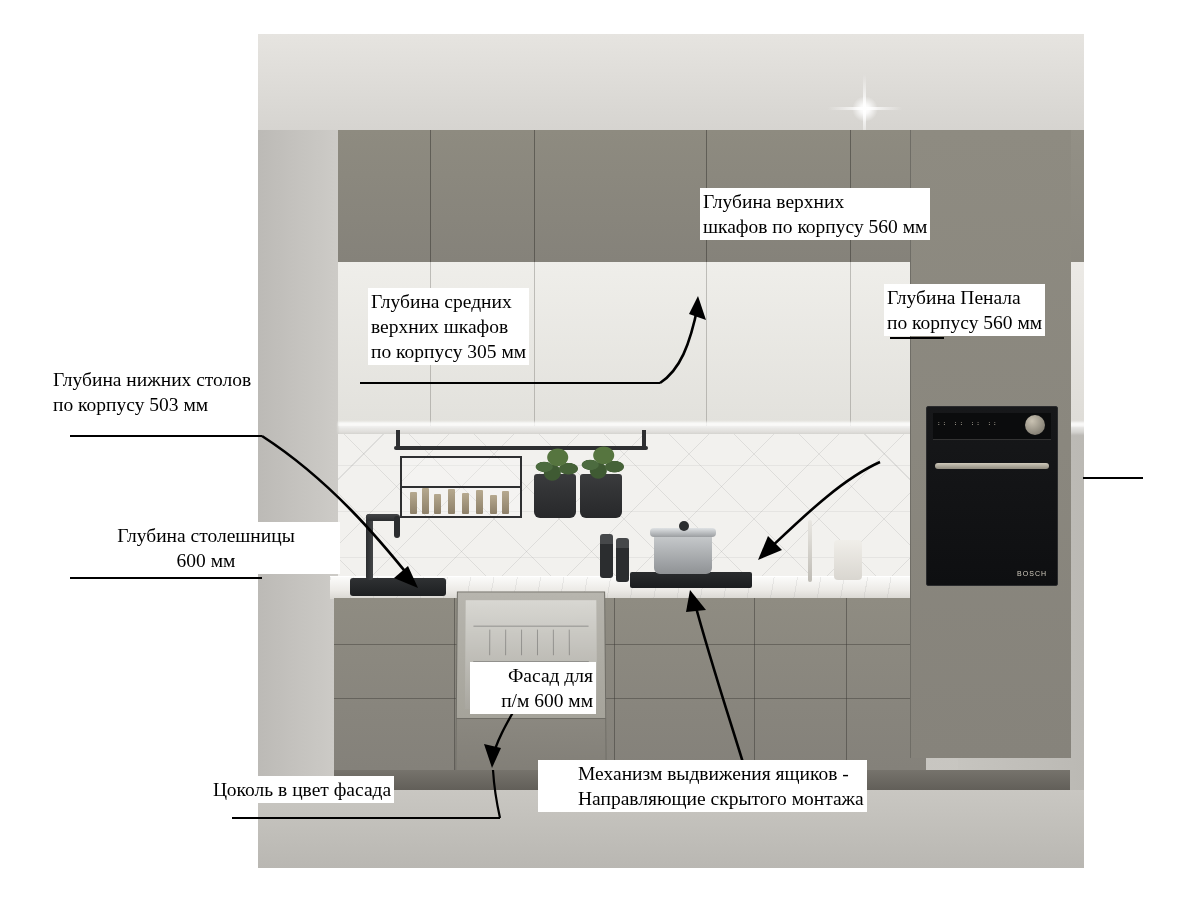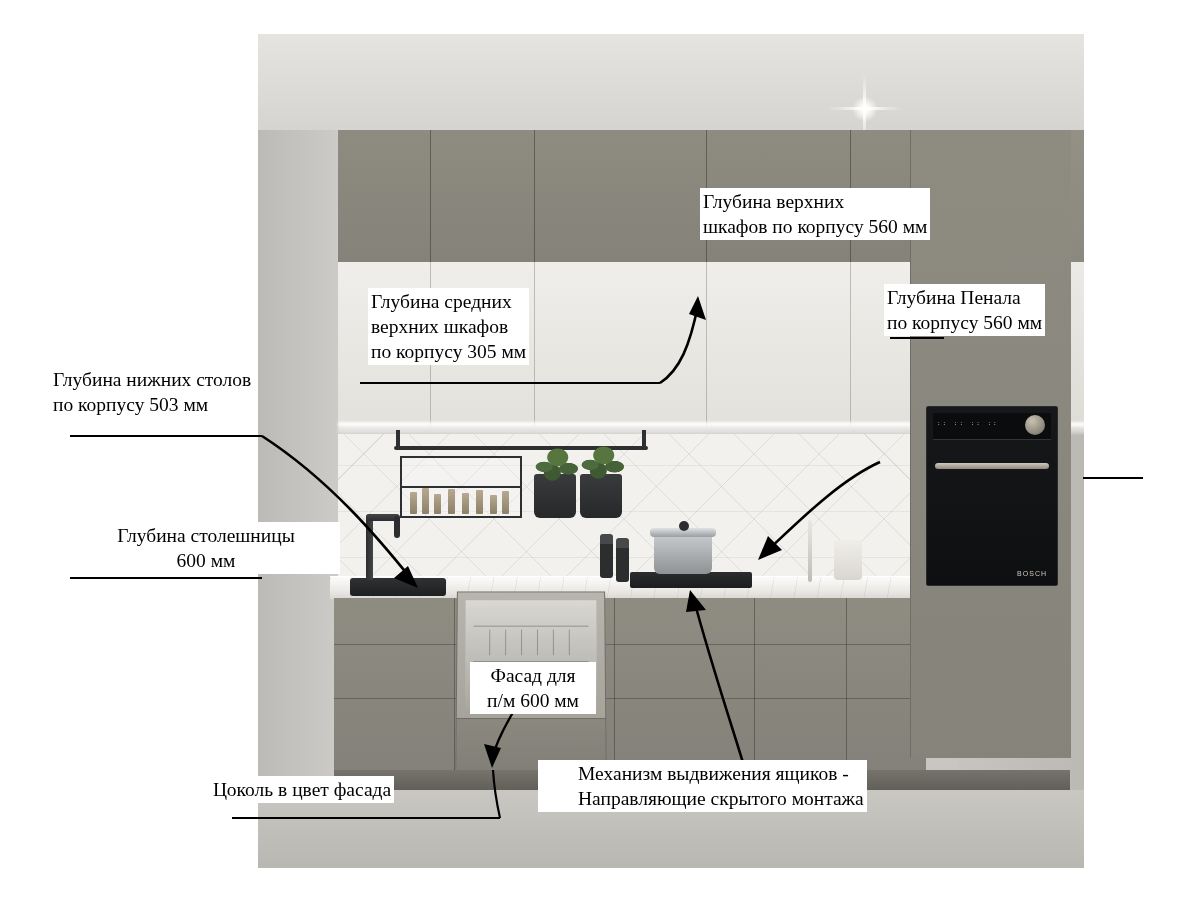--- a/index.html
+++ b/index.html
@@ -492,21 +492,21 @@
 по корпусу 305 мм</div>
 
   <div class="label" style="left:50px; top:366px;">Глубина нижних столов
 по корпусу 503 мм</div>
 
 
   <div class="label" style="left:72px; top:522px; text-align:center; width:262px;">Глубина столешницы
 600 мм</div>
 
 
-  <div class="label" style="left:470px; top:662px; text-align:center; width:120px;">Фасад для
+  <div class="label" style="left:470px; top:662px; text-align:right; width:120px;">Фасад для
 п/м 600 мм</div>
 
   <div class="label" style="left:210px; top:776px;">Цоколь в цвет фасада</div>
 
   <div class="label" style="left:538px; top:760px;padding-left:40px;">Механизм выдвижения ящиков -
 Направляющие скрытого монтажа</div>
 
 </div>
 
 </body></html>

